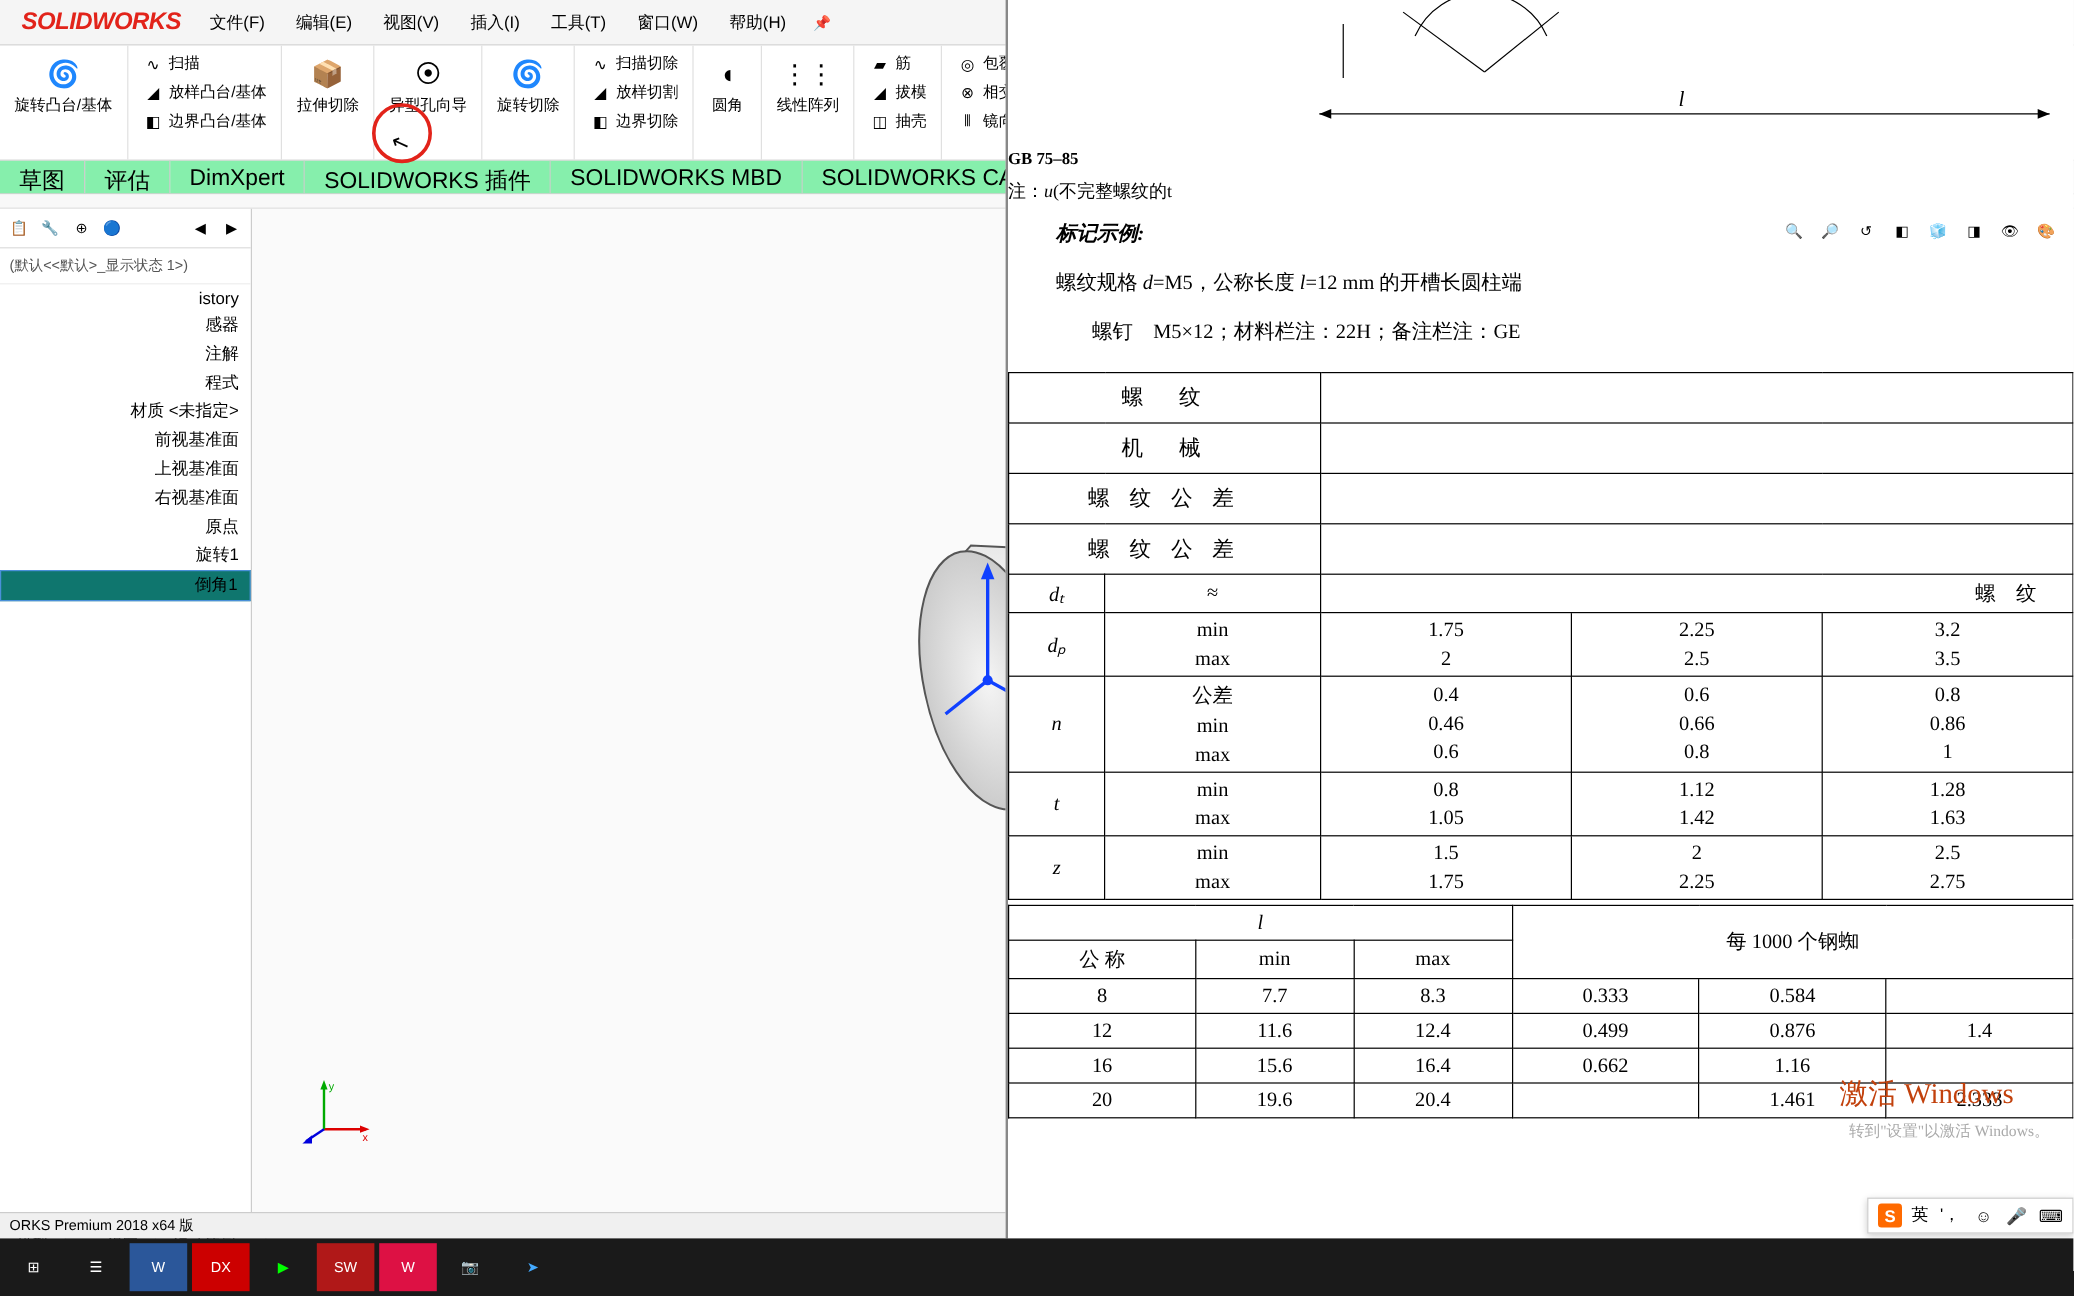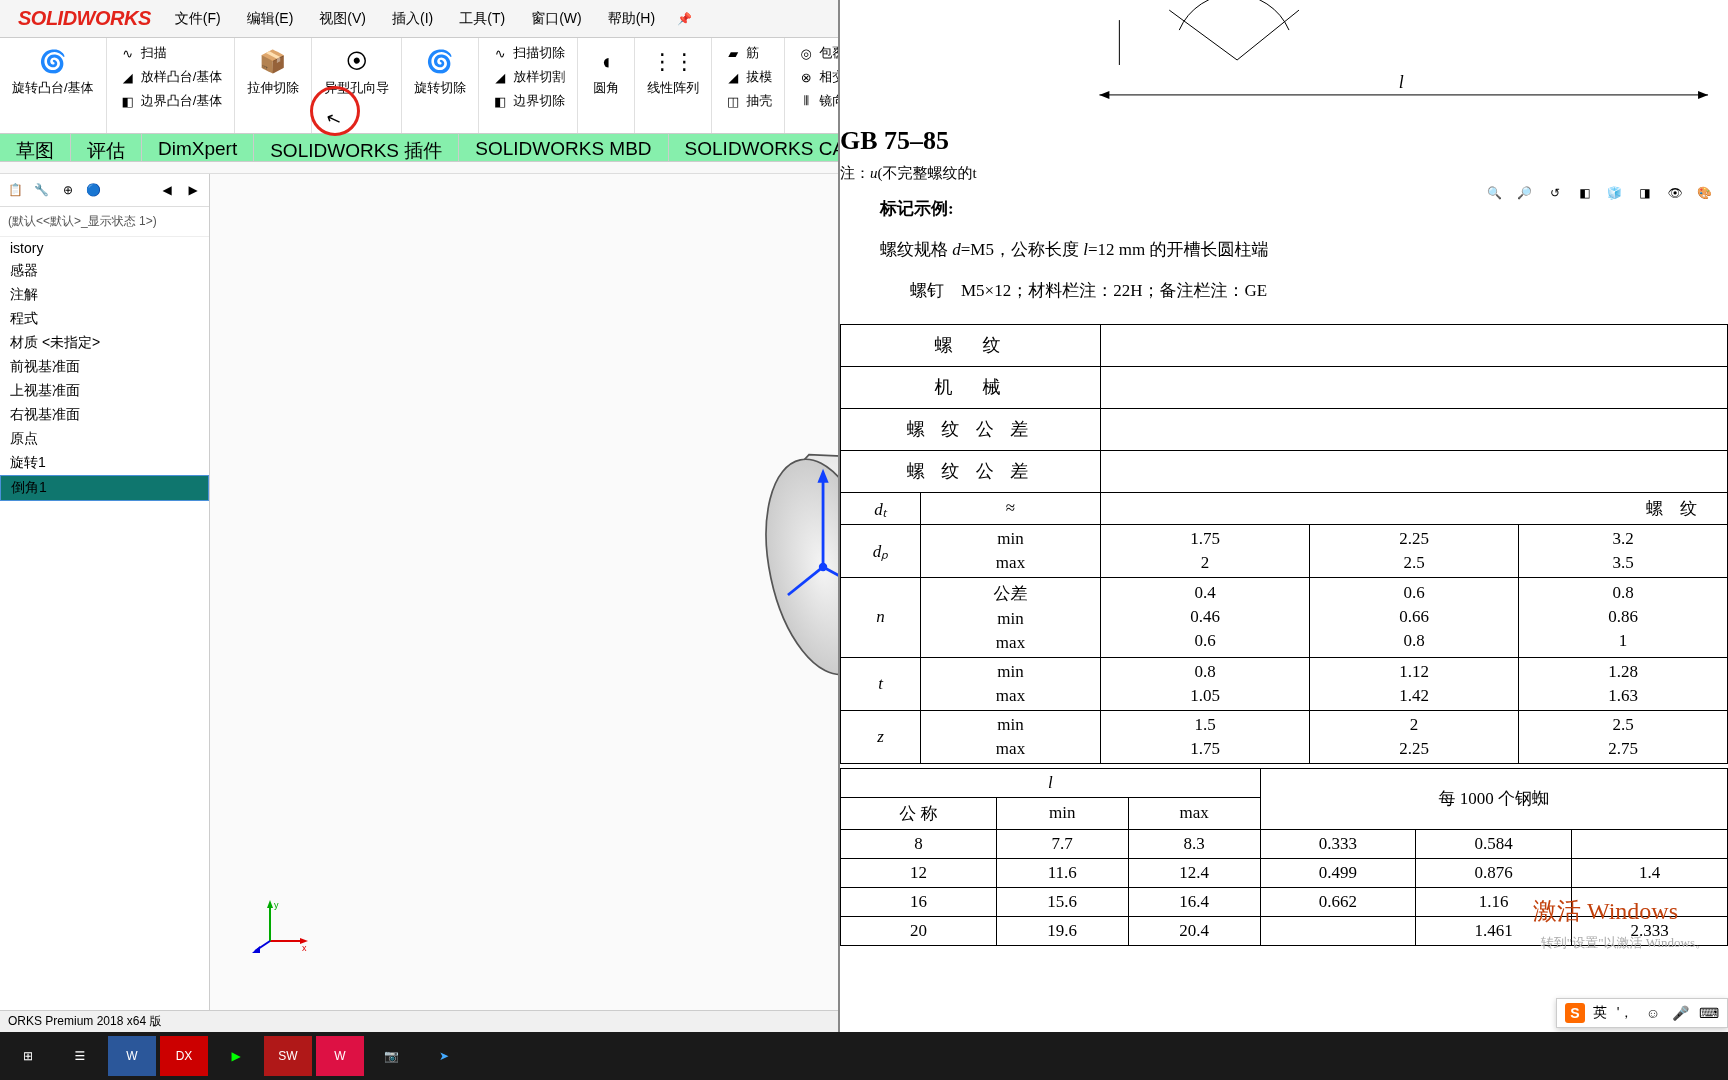--- a/index.html
+++ b/index.html
@@ -30,21 +30,21 @@
     
     
     .main { display: flex; height: calc(100% - 238px); position: relative; }
     
     
     .tree-panel { width: 210px; background: #fff; border-right: 1px solid #ccc; display: flex; flex-direction: column; }
     .tree-toolbar { display: flex; gap: 2px; padding: 4px; border-bottom: 1px solid #ddd; align-items: center; }
     .tree-tool-icon { width: 24px; height: 24px; display: flex; align-items: center; justify-content: center; cursor: pointer; }
     .tree-filter { padding: 6px 8px; font-size: 12px; color: #555; border-bottom: 1px solid #eee; }
     .tree-items { flex: 1; overflow: auto; }
-    .tree-item { padding: 3px 10px; cursor: pointer; font-size: 14px; }
+    .tree-item { padding: 3px 10px; cursor: pointer; font-size: 14px; text-align: right; }
     .tree-item.selected { background: #0f766e; border: 1px solid #4a90d9; }
     
     
     .viewport { flex: 1; background: #fafafa; position: relative; overflow: hidden; }
     .view-toolbar { position: absolute; top: 6px; right: 10px; display: flex; gap: 4px; z-index: 5; }
     .view-icon { width: 26px; height: 26px; display: flex; align-items: center; justify-content: center; cursor: pointer; }
     .model-canvas { width: 100%; height: 100%; }
     .triad { position: absolute; bottom: 60px; left: 40px; }
     
     
@@ -343,26 +343,26 @@
       <line x1="330" y1="10" x2="398" y2="60" stroke="#000"></line>
       <line x1="460" y1="10" x2="398" y2="60" stroke="#000"></line>
       <path d="M 340 30 A 60 60 0 0 1 450 30" fill="none" stroke="#000"></path>
       <line x1="260" y1="95" x2="870" y2="95" stroke="#000"></line>
       <polygon points="260,95 270,91 270,99" fill="#000"></polygon>
       <polygon points="870,95 860,91 860,99" fill="#000"></polygon>
       <text x="560" y="88" font-style="italic" font-size="18" font-family="Times New Roman">l</text>
     </svg>
   </div>
   <div style="padding: 0 0 2px 0; border-bottom: none;">
-    <div style="font-size:26px; font-weight:bold; padding:6px 0 6px 0;">GB 75–85</div>
+    <div style="font-size:14px; font-weight:bold; padding:6px 0 6px 0;">GB 75–85</div>
   </div>
   <div class="doc-note">
     <span>注：</span><i>u</i><span>(不完整螺纹的t</span>
   </div>
-  <div class="doc-text" style="font-weight:bold; padding-top:12px;">标记示例:</div>
+  <div class="doc-text" style="font-weight:bold; padding-top:12px;font-style:italic;">标记示例:</div>
   <div class="doc-text">
     <span>螺纹规格 </span><i>d</i><span>=M5，公称长度 </span><i>l</i><span>=12 mm 的开槽长圆柱端</span>
   </div>
   <div class="doc-text" style="padding-left:70px;">螺钉　M5×12；材料栏注：22H；备注栏注：GE</div>
 
   <table class="ref-table" style="margin-top:12px;">
     <tbody>
         <tr class="ref-header-row">
           <td colspan="2">螺　纹</td>
           <td colspan="3"></td>

